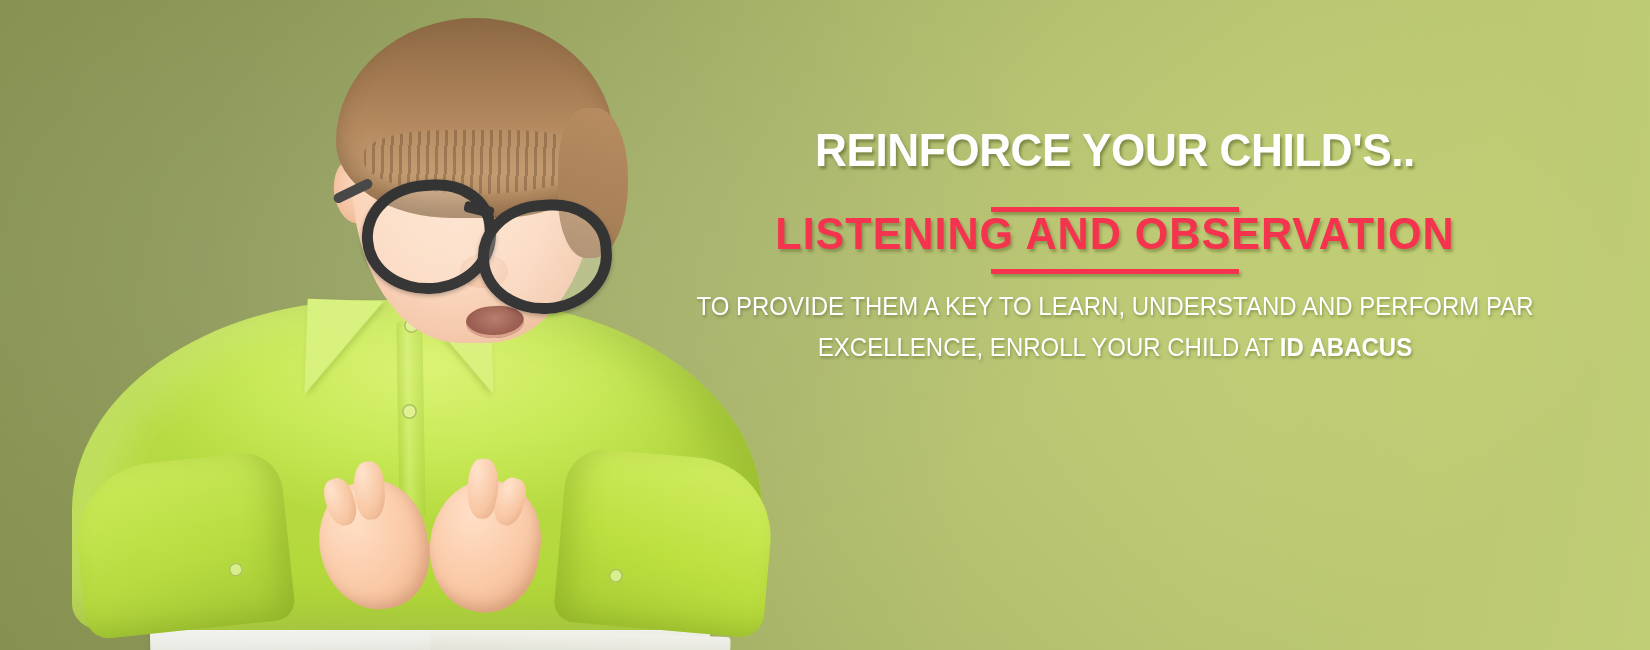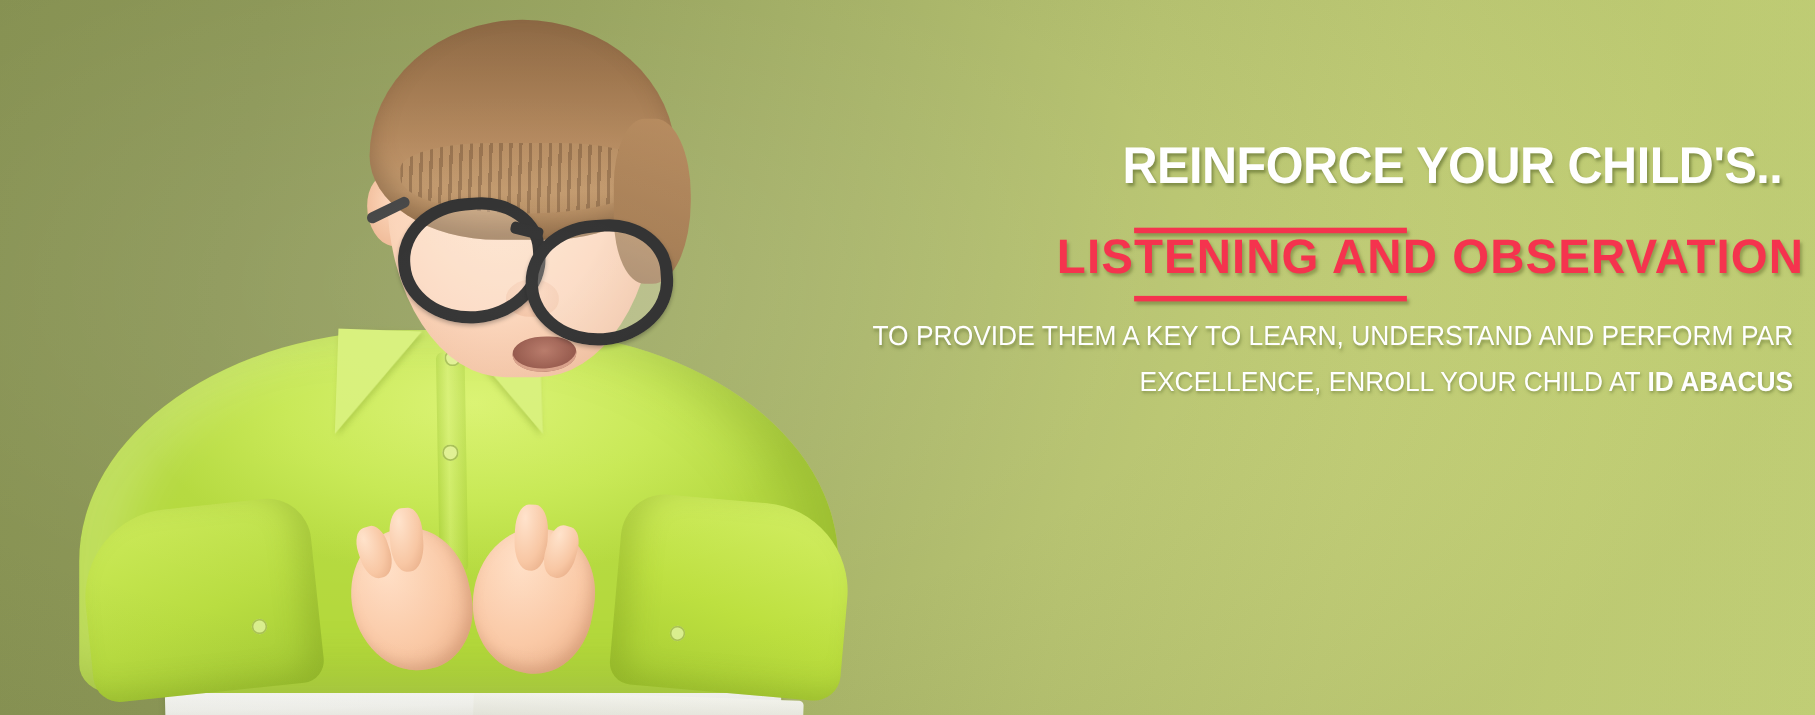--- a/index.html
+++ b/index.html
@@ -283,25 +283,25 @@
   .photo-fade {
     position: absolute;
     left: 700px; top: 0;
     width: 120px; height: 650px;
     pointer-events: none;
   }
 
   
   .copy {
     position: absolute;
-    left: 660px;
+    left: 620px;
     top: 0;
     width: 990px;
     height: 650px;
-    text-align: right;
+    text-align: center;
   }
 
   .headline {
     position: absolute;
     left: 0; right: 0;
     top: 126px;
     font-size: 47px;
     line-height: 1;
     font-weight: 700;
     letter-spacing: -0.5px;

